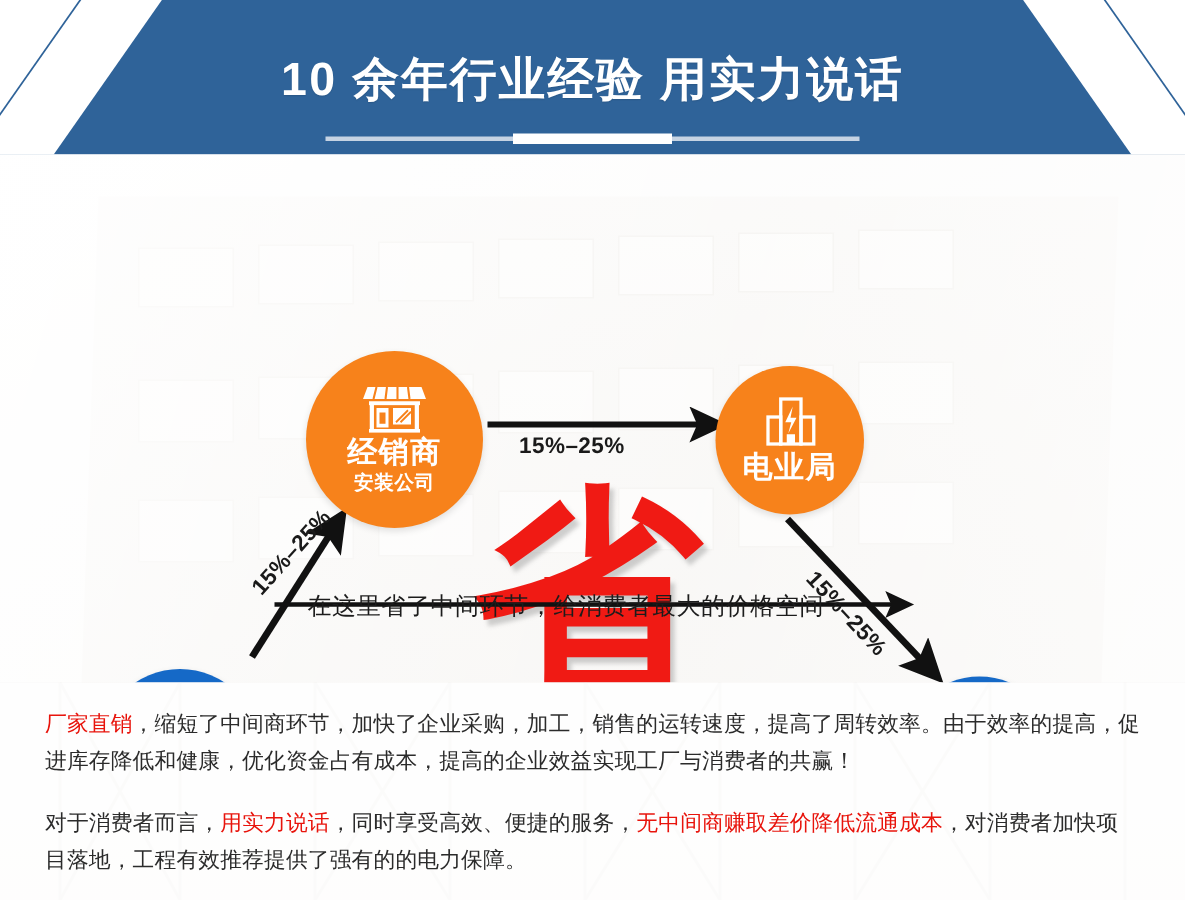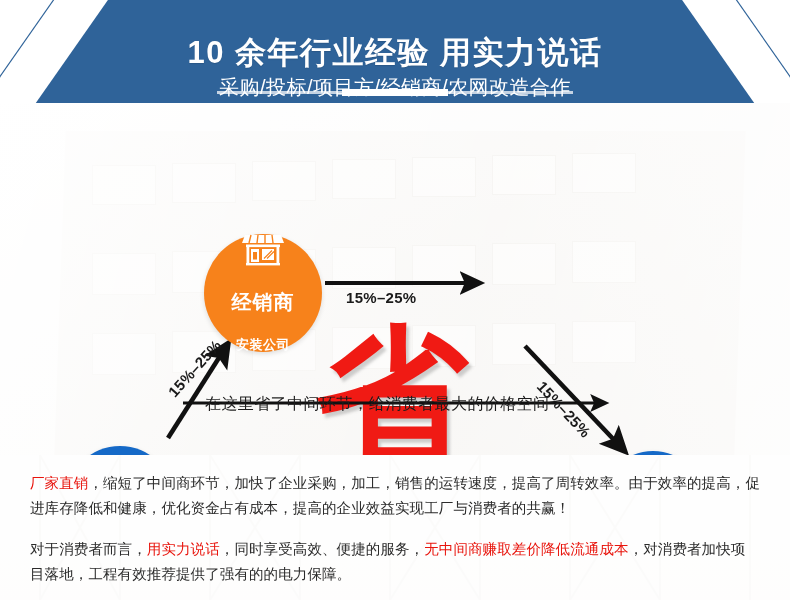--- a/index.html
+++ b/index.html
@@ -179,21 +179,20 @@
   .node .node-sublabel {
     font-weight: bold;
     line-height: 1.1;
     letter-spacing: 0.5px;
   }
 
   .node-dealer {
     left: 204px; top: 131px;
     width: 118px; height: 118px;
     background: #f7821b;
-    gap: 23px;
   }
   .node-dealer .node-label { font-size: 20px; margin-top: 3px; }
   .node-dealer .node-sublabel { font-size: 13px; margin-top: 2px; }
 
   .node-bureau {
     left: 477px; top: 141px;
     width: 99px; height: 99px;
     background: #f7821b;
   }
   .node-bureau .node-label { font-size: 20px; margin-top: 4px; }
@@ -285,21 +284,20 @@
 
   <div class="header">
     <div class="header-bg-deco">
       <div class="hdeco l1"></div>
       <div class="hdeco l2"></div>
       <div class="hdeco r1"></div>
       <div class="hdeco r2"></div>
     </div>
     <div class="header-inner">
       <div class="header-title">10 余年行业经验 用实力说话</div>
-      <div class="header-subtitle">采购/投标/项目方/经销商/农网改造合作</div>
     </div>
     <div class="header-divider"></div>
   </div>
 
   <div class="diagram">
 
     <div class="bld-block"></div>
     <div class="bld-win" style="left:92px;  top:150px; width:62px; height:40px;"></div>
     <div class="bld-win" style="left:172px; top:148px; width:62px; height:40px;"></div>
     <div class="bld-win" style="left:252px; top:146px; width:62px; height:40px;"></div>
@@ -359,20 +357,32 @@
           <rect x="12" y="19" width="4" height="7.5" fill="#f7821b"></rect>
           <rect x="21" y="16" width="12" height="11" fill="#ffffff"></rect>
           <path d="M23 25.5 L31 17.5 M26 25.5 L33 18.5" stroke="#f7821b" stroke-width="1.2"></path>
           <rect x="5" y="30" width="34" height="2.4" fill="#ffffff"></rect>
         </svg>
       </span>
       <span class="node-label">经销商</span>
       <span class="node-sublabel">安装公司</span>
     </div>
 
+    <div class="node node-bureau">
+      <span class="node-icon">
+        <svg width="36" height="34" viewBox="0 0 36 34" fill="none">
+          <rect x="11.5" y="2" width="13.5" height="30" stroke="#ffffff" stroke-width="2.2" fill="none"></rect>
+          <rect x="3" y="14" width="8.5" height="18" stroke="#ffffff" stroke-width="2.2" fill="none"></rect>
+          <rect x="25" y="14" width="8.5" height="18" stroke="#ffffff" stroke-width="2.2" fill="none"></rect>
+          <path d="M19.5 7 L14.5 17.5 H18.5 L16.5 25 L22 14.5 H18 Z" fill="#ffffff"></path>
+          <rect x="15.5" y="25.5" width="5.5" height="6.5" fill="#ffffff"></rect>
+        </svg>
+      </span>
+      <span class="node-label">电业局</span>
+    </div>
 
     <div class="node node-factory">
       
       
     </div>
 
     <div class="node node-consumer">
       
       
     </div>

